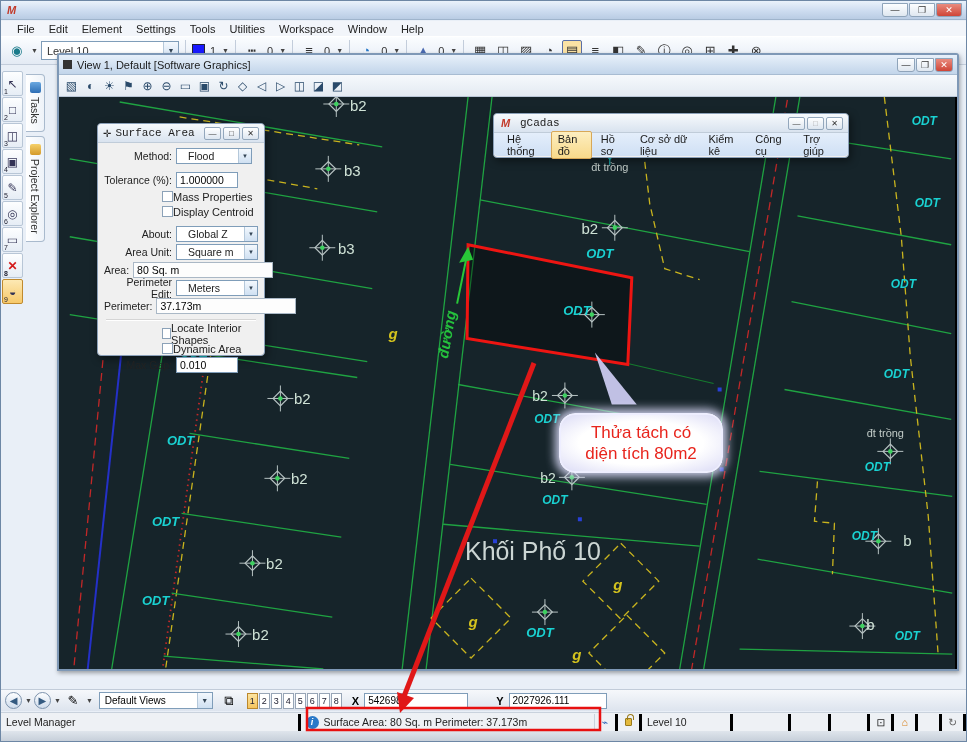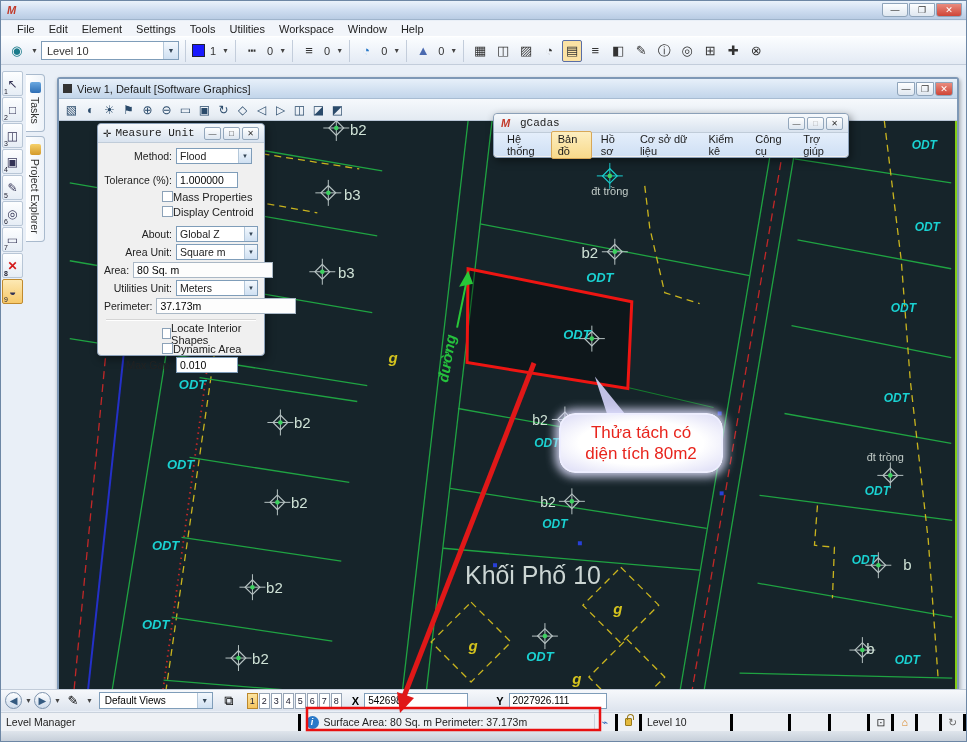--- a/index.html
+++ b/index.html
@@ -43,22 +43,22 @@
   .ltool .num{ position:absolute; left:1px; bottom:0px; font-size:7px; color:#223; }
   .ltool.red{ color:#d41a1a; font-weight:bold; }
   .ltool.active{ background:linear-gradient(#fde9b4,#f7c96a); border-color:#c08a2e; }
   .side-tabs{ position:absolute; left:25px; top:73px; display:flex; flex-direction:column; gap:4px; }
   .side-tab{ writing-mode:vertical-rl; background:linear-gradient(90deg,#fff,#eef3f9);
     border:1px solid #a9bacd; border-left:none; border-radius:0 4px 4px 0; padding:7px 3px;
     font-size:10.5px; color:#333; display:flex; align-items:center; gap:4px; }
   .side-tab .ticon{ width:11px; height:11px; border-radius:2px; display:inline-block; }
 
   
-  .view-win{ position:absolute; left:56px; top:76px; width:902px; height:618px;
-    border:2px solid #7e98b6; border-radius:3px 3px 0 0; background:#84cc16; box-shadow:1px 2px 4px rgba(0,0,0,.35); }
+  .view-win{ position:absolute; left:56px; top:52px; width:902px; height:618px;
+    border:2px solid #7e98b6; border-radius:3px 3px 0 0; background:#000000; box-shadow:1px 2px 4px rgba(0,0,0,.35); }
   .view-title{ height:20px; background:linear-gradient(#e7f0fa,#c2d5ea); display:flex; align-items:center;
     padding:0 4px; font-size:11px; color:#1c1c1c; border-bottom:1px solid #a8bcd2; }
   .vw-icon{ width:9px; height:9px; background:#333; margin-right:5px; }
   .view-toolbar{ height:22px; background:linear-gradient(#f6f9fc,#e3eaf2); border-bottom:1px solid #b9c6d6;
     display:flex; align-items:center; padding:0 4px; gap:2px; font-size:12px; color:#2a4a6a; }
   .vbtn{ min-width:17px; height:18px; display:flex; align-items:center; justify-content:center; border-radius:2px; }
   .map-area{ position:relative; width:896px; height:572px; background:#16242a; overflow:hidden; }
   .map-area svg{ display:block; }
 
   
@@ -77,21 +77,21 @@
     border-radius:4px 4px 0 0; display:flex; align-items:center; padding:0 5px; gap:4px; }
   .dlg-title .t{ font-size:11px; color:#1c1c1c;font-family:Liberation Mono, monospace; }
   .mini-btns{ margin-left:auto; display:flex; gap:2px; }
   .mini-btn{ width:17px; height:13px; border:1px solid #93a7bc; border-radius:2px;
     background:linear-gradient(#fff,#dde6f0); font-size:8px; line-height:11px; text-align:center; color:#333; }
   .measure{ left:96px; top:122px; width:168px; height:233px; }
   .m-body{ padding:4px 6px 0 6px; }
   .mrow{ display:flex; align-items:center; height:17px; margin-bottom:1px; }
   .mrow .lbl{ width:72px; text-align:right; padding-right:4px; font-size:10.5px; }
   .mcombo{ flex:1; height:16px; background:#fff; border:1px solid #7f9db9; display:flex; align-items:center;
-    font-size:10.5px; padding-left:3px; }
+    font-size:10.5px; padding-left:11px; }
   .mcombo .dd{ margin-left:auto; width:13px; height:100%; background:linear-gradient(#f3f8fd,#cfe0f2);
     border-left:1px solid #b5c8da; text-align:center; font-size:6px; line-height:14px; color:#345; }
   .minput{ height:16px; border:1px solid #7f9db9; background:#fff; font-size:10.5px; padding-left:3px;
     font-family:"Liberation Sans",sans-serif; }
   .minput.ro{ background:#fdfdfd; border-color:#aab8c6; }
   .mcheckrow{ display:flex; align-items:center; height:15px; padding-left:58px; gap:0; }
   .cb{ width:11px; height:11px; background:#fff; border:1px solid #8ca2b8; }
   .msep{ border-top:1px solid #d5d5d5; border-bottom:1px solid #fff; margin:5px 2px; }
   .gap6{ height:6px; }
 
@@ -453,21 +453,21 @@
           </g>
 
         <polygon points="553,308 578,308 536,256" fill="#c9c9ee" opacity="0.95"></polygon>
       </svg>
     </div>
   </div>
 
   <div class="dlg measure">
     <div class="dlg-title">
       <span style="font-size:10px;">✛</span>
-      <span class="t">Measure Unit</span>
+      <span class="t">Surface Area</span>
       <span class="mini-btns">
         <span class="mini-btn">—</span>
         <span class="mini-btn">□</span>
         <span class="mini-btn">✕</span>
       </span>
     </div>
     <div class="m-body">
       <div class="mrow">
         <span class="lbl">Method:</span>
         <span class="mcombo" style="flex:0 0 76px;">
@@ -501,21 +501,21 @@
         <span class="mcombo">
           <span>Square m</span>
           <span class="dd">▼</span>
         </span>
       </div>
       <div class="mrow">
         <span class="lbl">Area:</span>
         <input class="minput ro" style="flex: 1 1 0%;" readonly="" value="80 Sq. m">
       </div>
       <div class="mrow">
-        <span class="lbl">Utilities Unit:</span>
+        <span class="lbl">Perimeter Edit:</span>
         <span class="mcombo">
           <span>Meters</span>
           <span class="dd">▼</span>
         </span>
       </div>
       <div class="mrow">
         <span class="lbl">Perimeter:</span>
         <input class="minput ro" style="flex: 1 1 0%;" readonly="" value="37.173m">
       </div>
       <div class="msep"></div>

